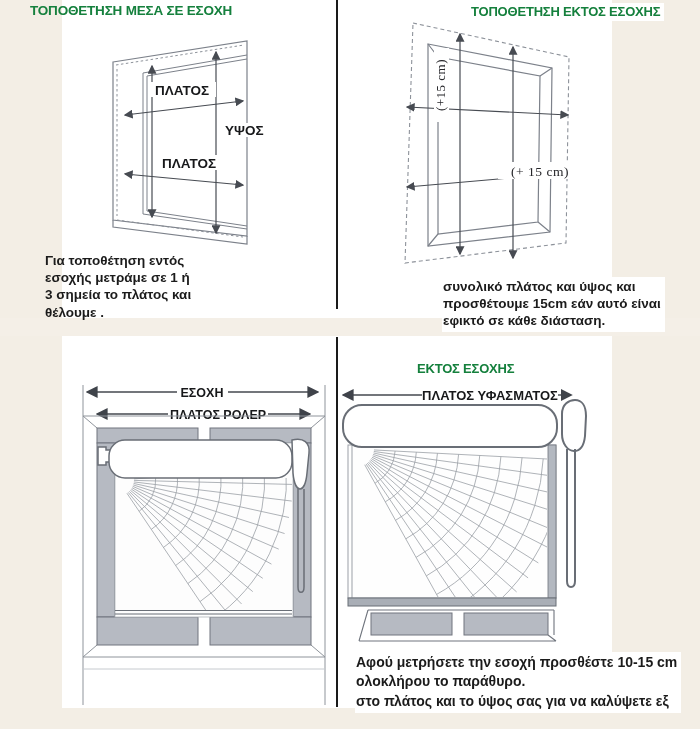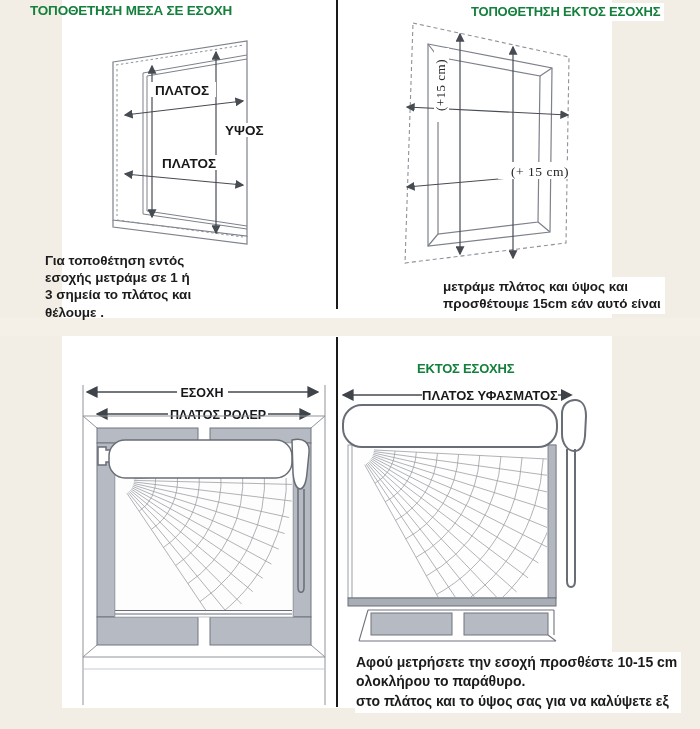--- a/index.html
+++ b/index.html
@@ -93,22 +93,23 @@
     <line x1="12" y1="89" x2="173" y2="97" marker-start="url(#ah2)" marker-end="url(#ah2)"></line>
     <line x1="12" y1="169" x2="172" y2="155" marker-start="url(#ah2)" marker-end="url(#ah2)"></line>
   </g>
   <rect x="39" y="30" width="15" height="74" fill="#ffffff"></rect>
   <text class="serif" font-size="13" x="46" y="71" text-anchor="middle" transform="rotate(-90 46 67)">(+15 cm)</text>
   <rect x="103" y="144" width="84" height="17" fill="#ffffff"></rect>
   <text class="serif" font-size="13.5" x="145" y="158" text-anchor="middle">(+ 15 cm)</text>
 </svg>
 
 <div class="cap whitebg" style="left:442px;top:277px;font-size:13.5px;line-height:17.2px">
-  <div class="ln">μετράμε πλάτος και ύψος και</div>
+  <div class="ln">συνολικό πλάτος και ύψος και</div>
   <div class="ln">προσθέτουμε 15cm εάν αυτό είναι</div>
+  <div class="ln">εφικτό σε κάθε διάσταση.</div>
 </div>
 
 <svg style="left:78px;top:383px" width="252" height="325" viewBox="0 0 252 325">
   <defs>
     <marker id="ah3" viewBox="0 0 10 10" refX="8.5" refY="5" markerWidth="8.5" markerHeight="8.5" orient="auto-start-reverse">
       <path d="M0,0 L10,5 L0,10 z" fill="#3f434a"></path>
     </marker>
     <clipPath id="fclipL">
         <rect x="37" y="95" width="177" height="133"></rect>
       </clipPath>

